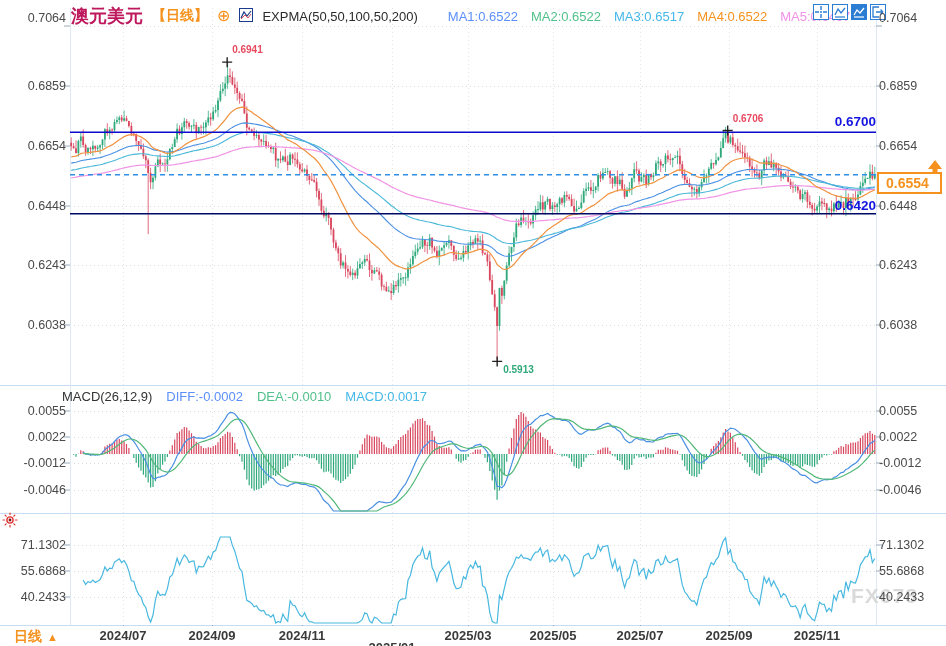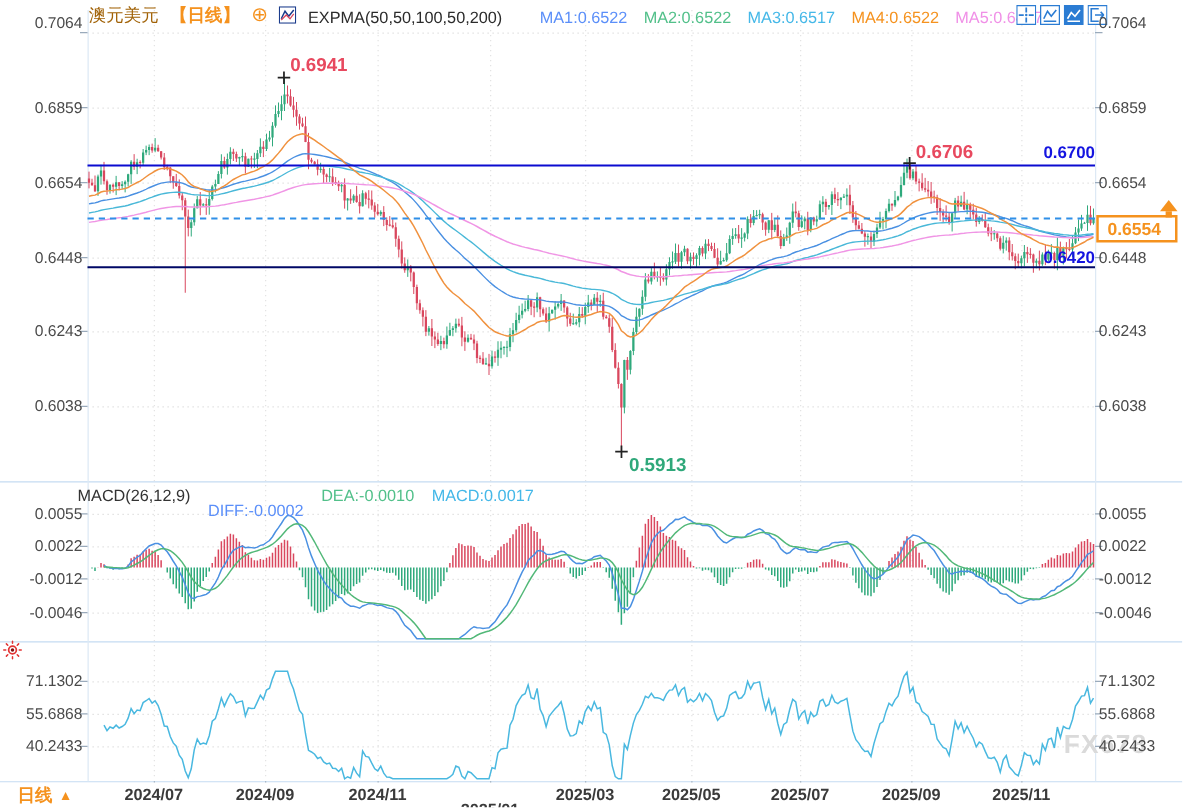--- a/index.html
+++ b/index.html
@@ -1,35 +1,35 @@
 <!DOCTYPE html>
 <html><head>
 <meta charset="utf-8">
 <style>
   html,body{margin:0;padding:0;background:#fff;}
   #screen{position:relative;width:946px;height:646px;background:#fff;overflow:hidden;
           font-family:"Liberation Sans",sans-serif;}
   #cv{position:absolute;left:0;top:0;z-index:0;}
   .hdr{position:absolute;top:4px;left:71px;display:flex;align-items:center;gap:9px;
        font-size:13px;color:#333;z-index:2;white-space:nowrap;}
-  .sym{font-size:14px;font-weight:normal;color:#a16207;}
+  .sym{font-size:18px;font-weight:bold;color:#be185d;}
   .per{color:#f5921e;font-weight:bold;font-size:14px;}
   .plus{color:#f5921e;font-size:16px;line-height:14px;}
   .ind{color:#2b2b2b;}
   #ma-row{display:flex;gap:13px;padding-left:21px;}
   .toolbar{position:absolute;top:4px;left:813px;display:flex;gap:3px;z-index:2;}
   .toolbar span{display:inline-block;width:16px;height:16px;cursor:pointer;}
   .subhdr{position:absolute;display:flex;gap:14px;font-size:13px;color:#333;z-index:2;white-space:nowrap;}
-  .c-blue{color:#5b8ff9;margin-top:12px;} .c-green{color:#52c08a;} .c-cyan{color:#45b8e8;}
+  .c-blue{color:#5b8ff9;} .c-green{color:#52c08a;} .c-cyan{color:#45b8e8;}
   .ylab{position:absolute;font-size:12.5px;color:#4a4a4a;height:16px;line-height:16px;z-index:2;}
   .ylab.l{left:0;width:66px;text-align:right;}
   .ylab.r{left:879px;}
   .xlab{position:absolute;top:628px;font-size:13px;font-weight:bold;color:#3a3a3a;
         transform:translateX(-50%);z-index:3;}
-  .ann{position:absolute;font-weight:bold;font-size:15px;z-index:2;}
+  .ann{position:absolute;font-weight:bold;font-size:10px;z-index:2;}
   .lvl{position:absolute;left:830px;width:46px;text-align:right;font-weight:bold;
        font-size:13.5px;color:#1414e0;z-index:2;}
   .pricebox{position:absolute;left:877px;width:54px;height:18px;line-height:18px;
        border:2px solid #f5921e;background:#fff;color:#f5921e;font-weight:bold;
        font-size:14px;padding-left:7px;z-index:2;}
   .wm{position:absolute;left:851px;top:584px;font-size:21px;font-weight:bold;
        color:#dadada;letter-spacing:1px;z-index:1;}
   .bbar{position:absolute;top:626px;left:0;width:946px;height:20px;background:#fff;z-index:2;}
   .pbtn{position:absolute;left:14px;top:628px;color:#f5921e;font-weight:bold;
         font-size:14px;z-index:3;display:flex;gap:5px;align-items:center;}

